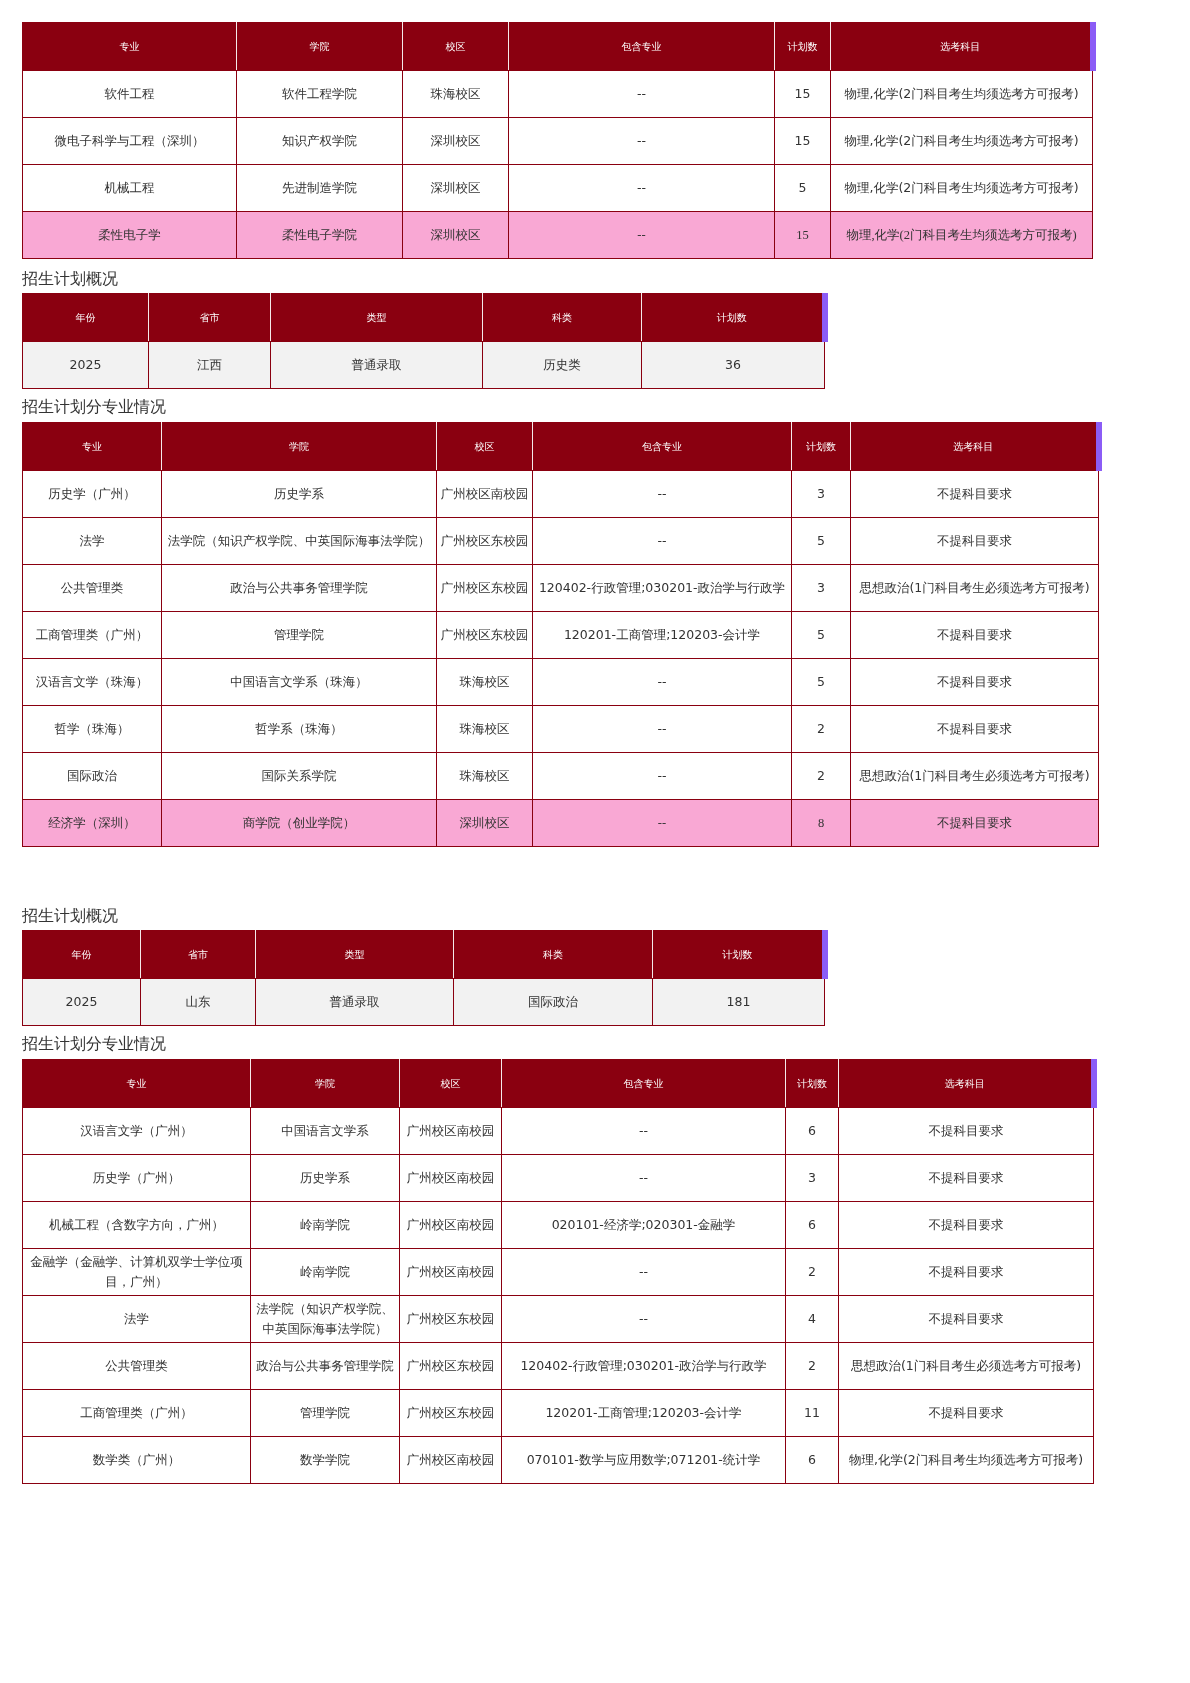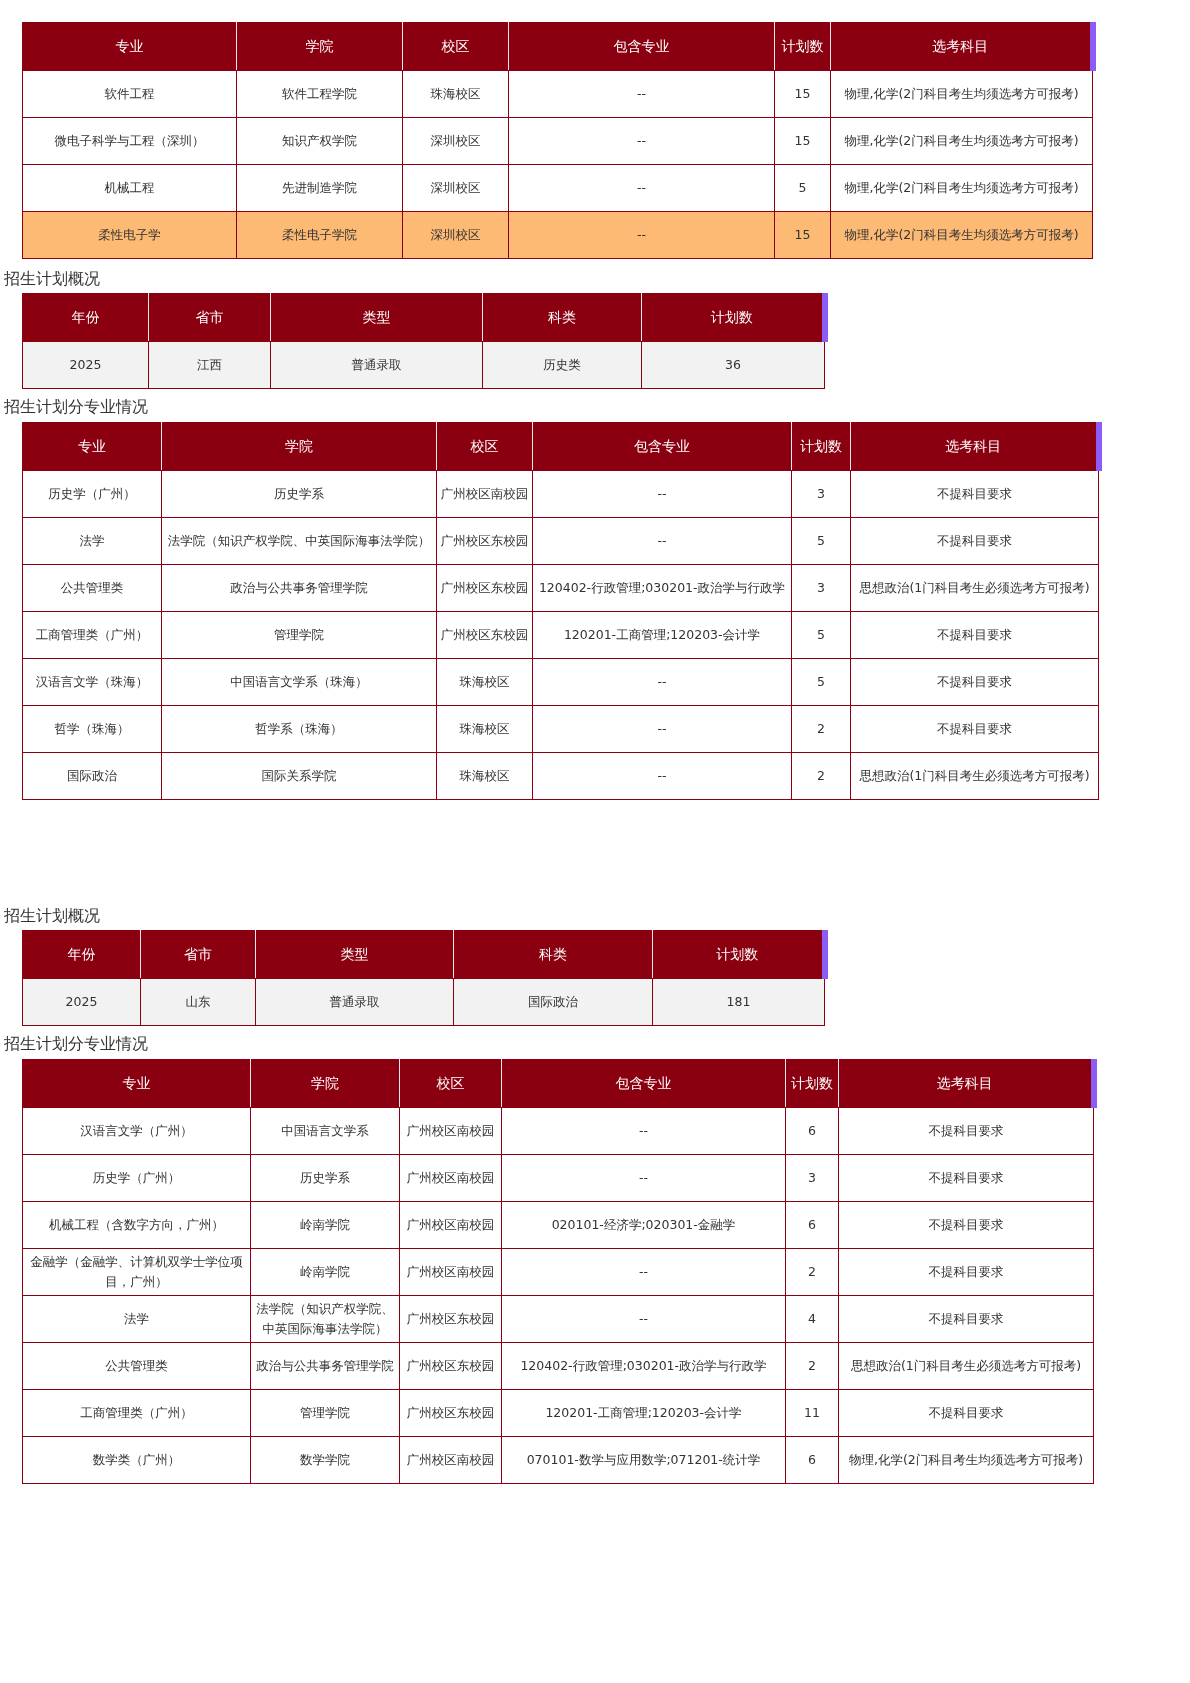--- a/index.html
+++ b/index.html
@@ -1,23 +1,23 @@
 <!DOCTYPE html>
 <html><head>
 <meta charset="utf-8">
 <style>
   html, body { margin:0; padding:0; background:#ffffff; }
   body { width:1190px; height:1683px; position:relative; font-family:"DejaVu Sans","Liberation Sans",sans-serif; color:#333; overflow:hidden; }
-  .section-title { position:absolute; left:4px; font-size:16px; color:#333; line-height:20px; }
+  .section-title { position:absolute; left:22px; font-size:16px; color:#333; line-height:20px; }
   table { position:absolute; left:22px; border-collapse:collapse; table-layout:fixed; font-size:12.5px; }
-  th { background:#8a0010; color:#ffffff; font-weight:normal; font-size:14px; height:47px; padding:0; border-left:1px solid #f4e9e9; border-right:1px solid #f4e9e9; border-top:1px solid #8a0010; border-bottom:1px solid #8a0010; text-align:center; }
+  th { background:#8a0010; color:#ffffff; font-weight:normal; font-size:10px; height:47px; padding:0; border-left:1px solid #f4e9e9; border-right:1px solid #f4e9e9; border-top:1px solid #8a0010; border-bottom:1px solid #8a0010; text-align:center; }
   th:first-child { border-left:1px solid #8a0010; }
   th:last-child { border-right:6px solid #8b5cf6; }
   td { border:1px solid #8a0010; text-align:center; height:46px; padding:0 2px; color:#333; line-height:20px; white-space:normal; }
-  tr.alt td { background:#fdba74; }
+  tr.alt td { background:#f9a8d4;font-family:Liberation Serif, serif; }
   .overview td { background:#f2f2f2;margin-left:28px; }
 </style>
 </head>
 <body>
 
 <table style="top:22px; width:1070px;">
   <colgroup>
       <col style="width:214px">
       <col style="width:166px">
       <col style="width:106px">
@@ -170,20 +170,28 @@
       <td>不提科目要求</td>
     </tr>
     <tr>
       <td>国际政治</td>
       <td>国际关系学院</td>
       <td>珠海校区</td>
       <td>--</td>
       <td>2</td>
       <td>思想政治(1门科目考生必须选考方可报考)</td>
     </tr>
+    <tr class="alt">
+      <td>经济学（深圳）</td>
+      <td>商学院（创业学院）</td>
+      <td>深圳校区</td>
+      <td>--</td>
+      <td>8</td>
+      <td>不提科目要求</td>
+    </tr>
   </tbody>
 </table>
 
 <div class="section-title" style="top:906px;">招生计划概况</div>
 <table class="overview" style="top:930px; width:802px;">
   <colgroup>
       <col style="width:118px">
       <col style="width:115px">
       <col style="width:198px">
       <col style="width:199px">

